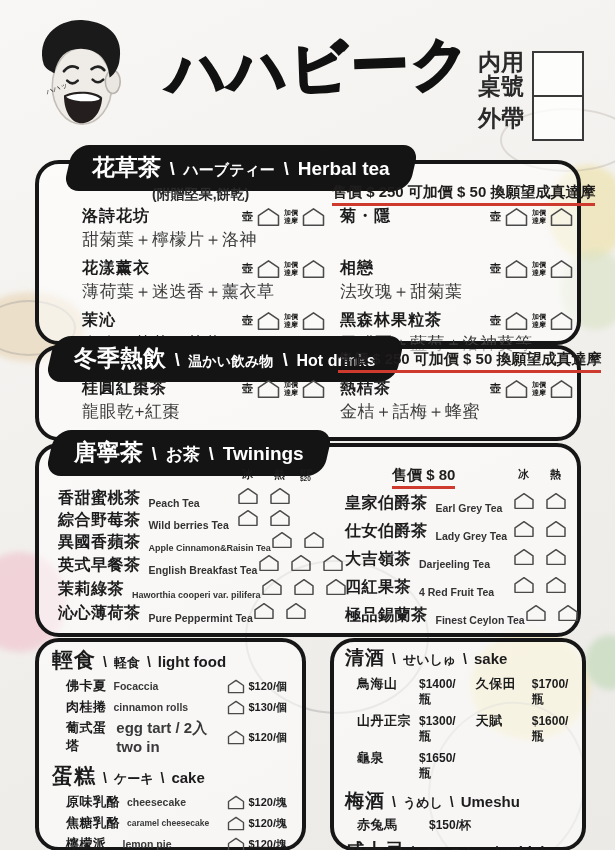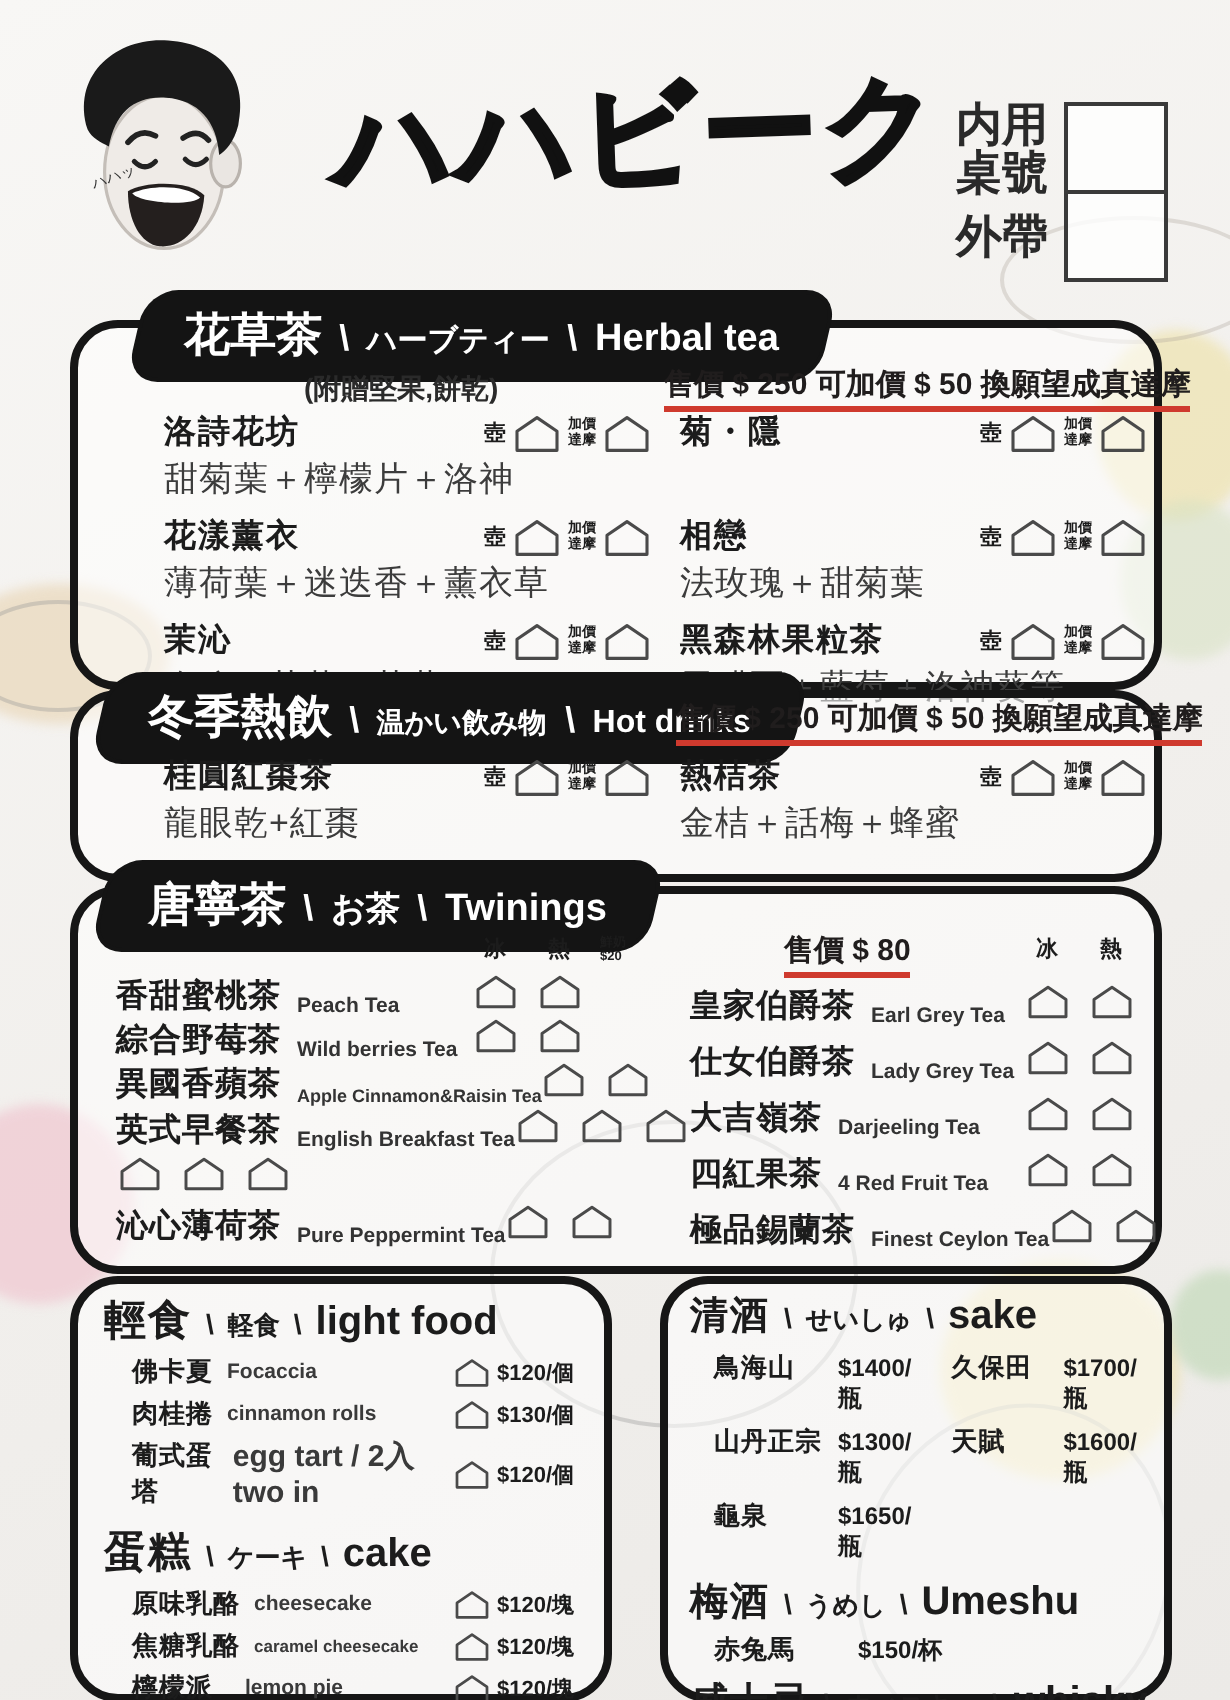--- a/index.html
+++ b/index.html
@@ -64,21 +64,21 @@
   .tw-boxes{display:flex;gap:9px;}
   .tw-slot{width:23px;text-align:center;}
   .tw-head{display:flex;gap:9px;align-items:flex-end;margin-bottom:3px;}
   .tw-headlbl{font-size:11px;font-weight:700;}
   .tw-milklbl{font-size:6.5px;line-height:7px;font-weight:700;text-align:left;white-space:pre-line;}
 
   
   .sec-title{display:flex;align-items:baseline;gap:7px;white-space:nowrap;}
   .st-zh{font-size:21px;font-weight:900;letter-spacing:1px;}
   .st-ja{font-size:13px;font-weight:800;}
-  .st-en{font-size:20px;font-weight:800;}
+  .st-en{font-size:15px;font-weight:800;}
   .st-sep{font-size:14px;font-weight:800;}
   .food-row{display:flex;align-items:center;margin:3px 0 3px 14px;}
   .f-zh{font-size:13px;font-weight:600;letter-spacing:.5px;}
   .f-en{font-size:10.5px;font-weight:600;color:#3a3a3a;margin-left:7px;}
   .f-price{margin-left:auto;display:flex;align-items:center;gap:3px;font-size:11px;font-weight:800;white-space:nowrap;}
 
   
   .drink-items{margin:2px 0 4px 12px;}
   .d-row{display:flex;align-items:baseline;margin:2px 0;}
   .d-name{font-size:13px;font-weight:600;min-width:72px;letter-spacing:.5px;}
@@ -358,20 +358,24 @@
             </svg></span>
         <span class="tw-slot"><svg width="22" height="18" viewBox="0 0 26 22">
               <path d="M13 2 L24 9.5 V20 H2 V9.5 Z" fill="none" stroke="#4a4a4a" stroke-width="1.8" stroke-linejoin="round"></path>
             </svg></span>
         <span class="tw-slot"><svg width="22" height="18" viewBox="0 0 26 22">
               <path d="M13 2 L24 9.5 V20 H2 V9.5 Z" fill="none" stroke="#4a4a4a" stroke-width="1.8" stroke-linejoin="round"></path>
             </svg></span>
       </span>
     </div>
     <div class="tw-row" style="height:24px;">
+      <span class="tw-name">
+          <span class="tw-zh">茉莉綠茶</span>
+          <span class="tw-en tw-en-sm">Haworthia cooperi var. pilifera</span>
+        </span>
       <span class="tw-boxes">
         <span class="tw-slot"><svg width="22" height="18" viewBox="0 0 26 22">
               <path d="M13 2 L24 9.5 V20 H2 V9.5 Z" fill="none" stroke="#4a4a4a" stroke-width="1.8" stroke-linejoin="round"></path>
             </svg></span>
         <span class="tw-slot"><svg width="22" height="18" viewBox="0 0 26 22">
               <path d="M13 2 L24 9.5 V20 H2 V9.5 Z" fill="none" stroke="#4a4a4a" stroke-width="1.8" stroke-linejoin="round"></path>
             </svg></span>
         <span class="tw-slot"><svg width="22" height="18" viewBox="0 0 26 22">
               <path d="M13 2 L24 9.5 V20 H2 V9.5 Z" fill="none" stroke="#4a4a4a" stroke-width="1.8" stroke-linejoin="round"></path>
             </svg></span>

